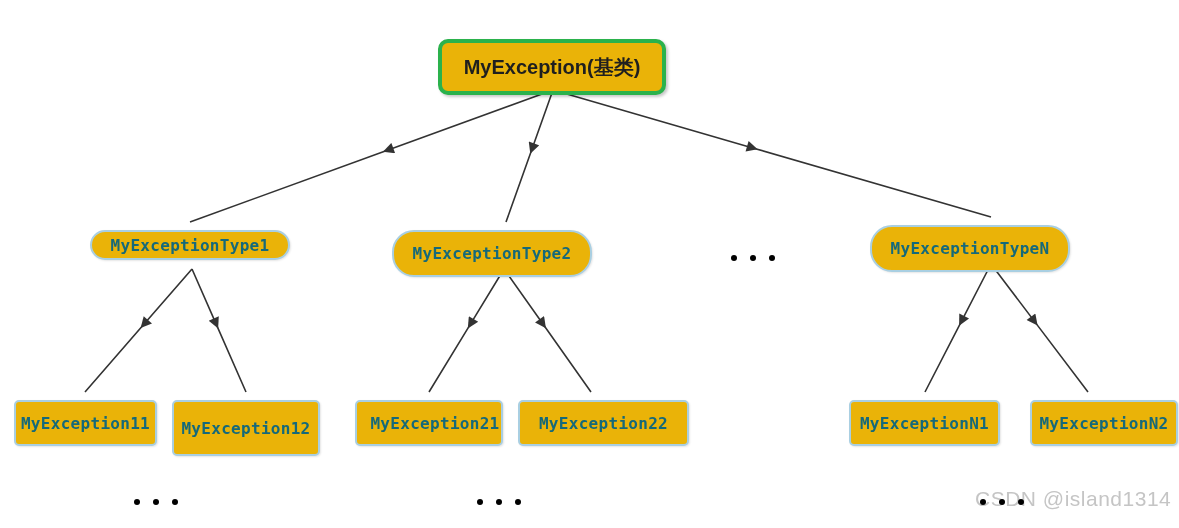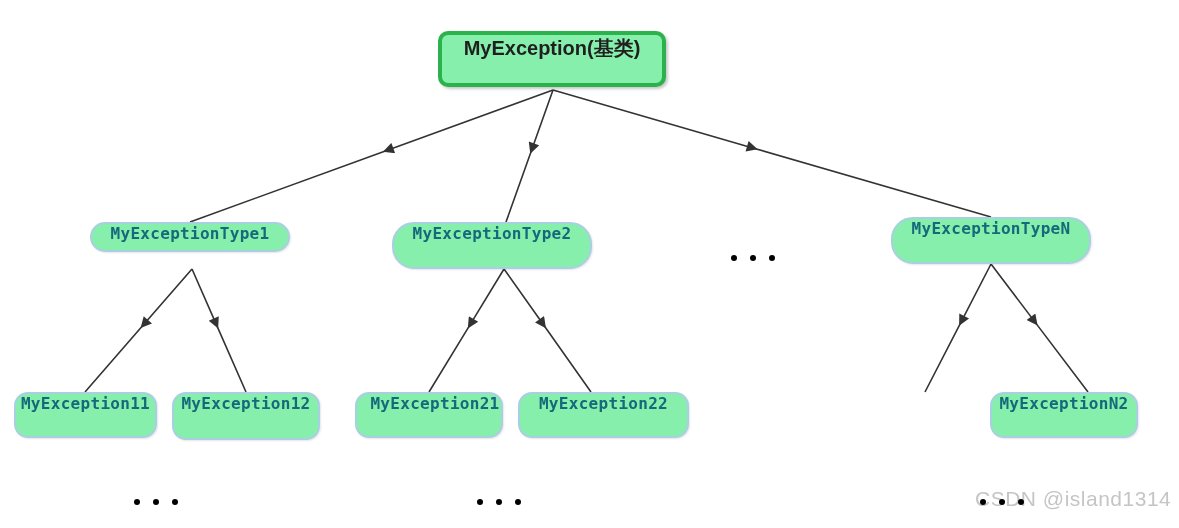--- a/index.html
+++ b/index.html
@@ -9,47 +9,48 @@
     height: 528px;
     background: var(--background, #ffffff);
     font-family: "Liberation Sans", sans-serif;
     overflow: hidden;
   }
   #edge-layer { position: absolute; left: 0; top: 0; }
   .edge { fill: none; stroke: var(--edge, #333333); stroke-width: 1.6; }
   #arrowhead path { fill: var(--edge, #333333); }
   .node {
     position: absolute;
-    background: #86efac;
+    background: #eab308;
     box-sizing: border-box;
     display: flex;
-    align-items: flex-start;
+    align-items: center;
     justify-content: center;
     white-space: nowrap;
+    margin-top: 8px;
   }
   .node.root {
     border: 4px solid var(--root-border, #2bb24c);
     border-radius: 10px;
     box-shadow: 2px 2px 3px rgba(0,0,0,0.22);
     font-family: "Liberation Sans", sans-serif;
     font-weight: bold;
     font-size: 20px;
     color: var(--root-text, #1f1f1f);
   }
   .node.branch, .node.leaf {
     border: 2px solid var(--branch-border, #a9cfe2);
     box-shadow: 1px 1px 2px rgba(0,0,0,0.10);
     font-family: "DejaVu Sans Mono", "Liberation Mono", monospace;
     font-weight: bold;
     font-size: 16px;
     letter-spacing: 0.3px;
     color: var(--branch-text, #15697a);
   }
   .node.branch { border-radius: 22px; }
-  .node.leaf { border-radius: 14px; }
+  .node.leaf { border-radius: 5px; }
   .dots { position: absolute; display: flex; gap: 13px; }
   .dots i {
     display: block;
     width: 6px; height: 6px;
     border-radius: 50%;
     background: var(--dot, #000000);
   }
   .watermark {
     position: absolute;
     left: 975px;
@@ -85,37 +86,40 @@
   <div class="node root" style="left: 438px; top: 31px; width: 228px; height: 56px;">
     <span>MyException(基类)</span>
   </div>
 
   <div class="node branch" style="left: 90px; top: 222px; width: 200px; height: 30px;">
     <span>MyExceptionType1</span>
   </div>
   <div class="node branch" style="left: 392px; top: 222px; width: 200px; height: 47px;">
     <span>MyExceptionType2</span>
   </div>
-  <div class="node branch" style="left: 891px; top: 217px; width: 200px; height: 47px;">
+  <div class="node branch" style="left: 870px; top: 217px; width: 200px; height: 47px;">
     <span>MyExceptionTypeN</span>
   </div>
 
   <div class="node leaf" style="left: 14px; top: 392px; width: 143px; height: 46px;">
     <span>MyException11</span>
   </div>
-  <div class="node leaf" style="left: 172px; top: 392px; width: 148px; height: 48px;">
+  <div class="node leaf" style="left: 172px; top: 392px; width: 148px; height: 56px;">
     <span>MyException12</span>
   </div>
   <div class="node leaf" style="left: 355px; top: 392px; width: 148px; height: 46px; padding-left: 12px;">
     <span>MyException21</span>
   </div>
   <div class="node leaf" style="left: 518px; top: 392px; width: 171px; height: 46px;">
     <span>MyException22</span>
   </div>
-  <div class="node leaf" style="left: 990px; top: 392px; width: 148px; height: 46px;">
+  <div class="node leaf" style="left: 849px; top: 392px; width: 151px; height: 46px;">
+    <span>MyExceptionN1</span>
+  </div>
+  <div class="node leaf" style="left: 1030px; top: 392px; width: 148px; height: 46px;">
     <span>MyExceptionN2</span>
   </div>
 
   <div class="watermark">CSDN @island1314</div>
 
 <div class="dots" style="left: 731px; top: 255px;">
       <i></i>
       <i></i>
       <i></i>
     </div>

